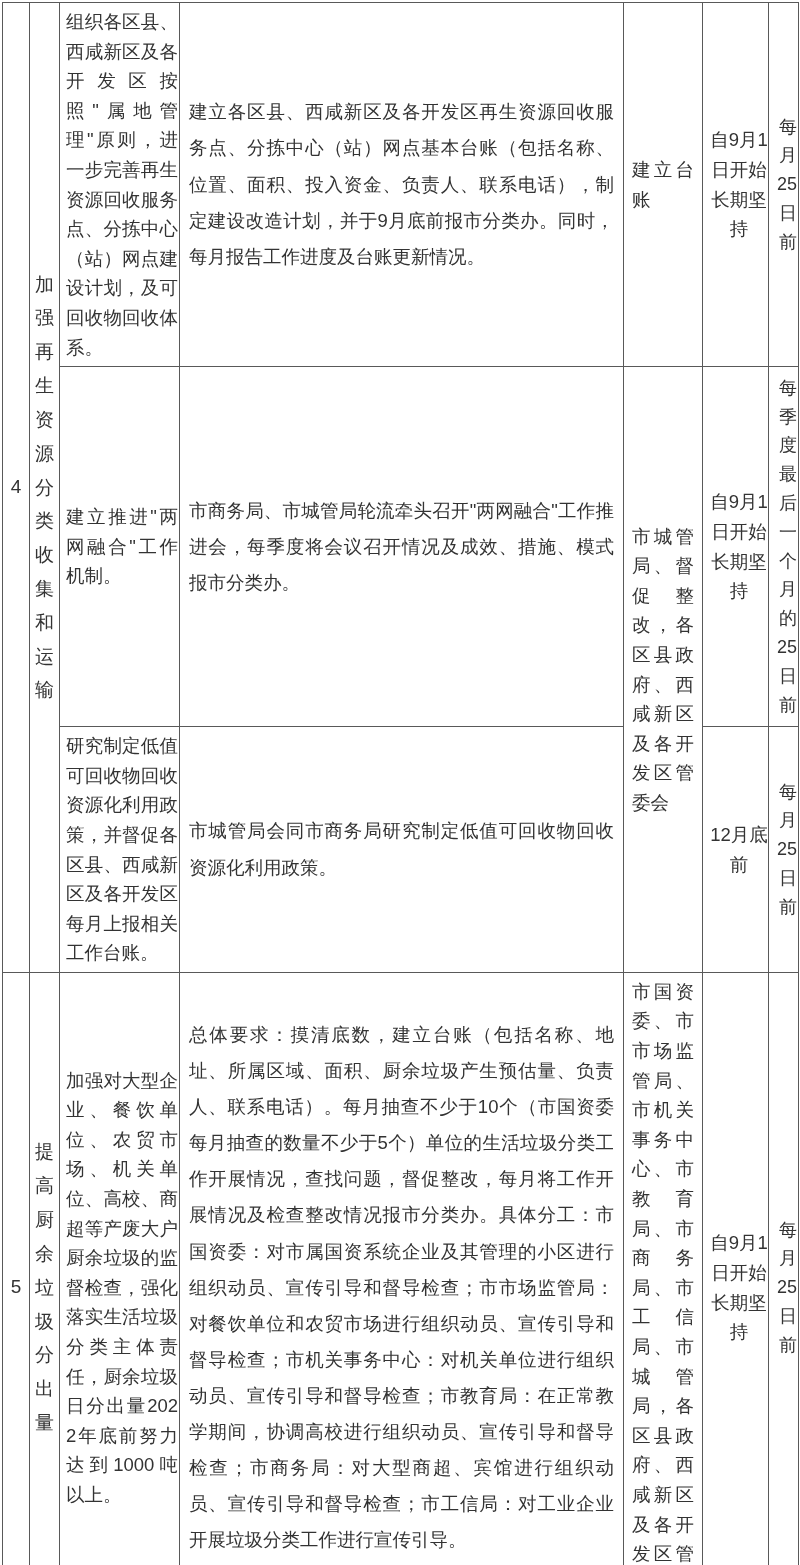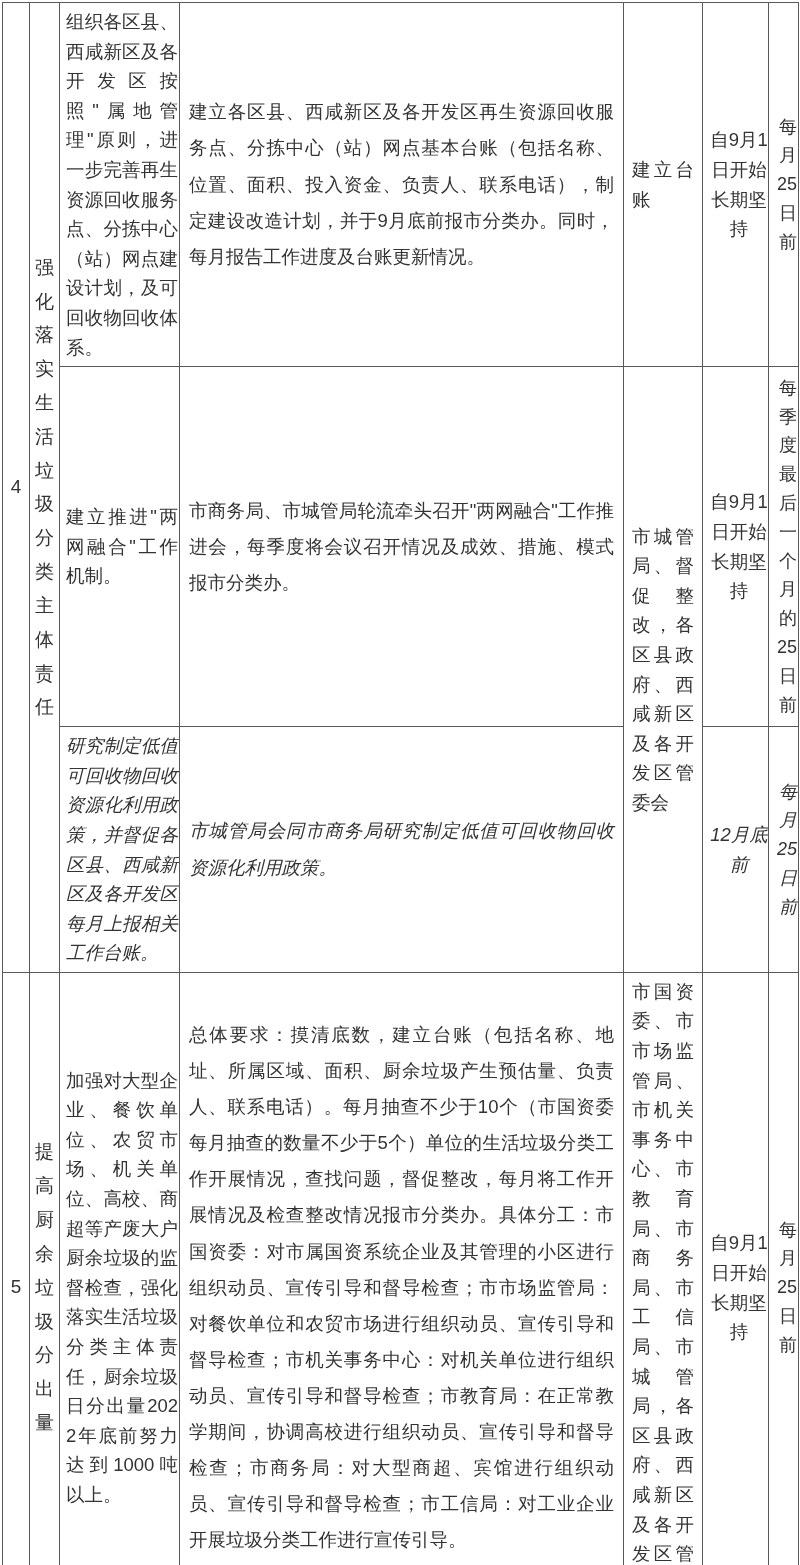--- a/index.html
+++ b/index.html
@@ -76,37 +76,37 @@
       <col style="width:120px">
       <col style="width:444px">
       <col style="width:79px">
       <col style="width:66px">
       <col style="width:30px">
     </colgroup>
     <tbody>
 
       <tr style="height:328px;">
         <td class="col-num" rowspan="3">4</td>
-        <td class="col-cat" rowspan="3">强化落实生活垃圾分类主体责任</td>
+        <td class="col-cat" rowspan="3">加强再生资源分类收集和运输</td>
         <td class="col-task">组织各区县、西咸新区及各开发区按照"属地管理"原则，进一步完善再生资源回收服务点、分拣中心（站）网点建设计划，及可回收物回收体系。</td>
         <td class="col-measure">建立各区县、西咸新区及各开发区再生资源回收服务点、分拣中心（站）网点基本台账（包括名称、位置、面积、投入资金、负责人、联系电话），制定建设改造计划，并于9月底前报市分类办。同时，每月报告工作进度及台账更新情况。</td>
         <td class="col-dept">建立台账</td>
         <td class="col-start">自9月1日开始长期坚持</td>
         <td class="col-deadline">每月25日前</td>
       </tr>
 
       <tr style="height:360px;">
         <td class="col-task">建立推进"两网融合"工作机制。</td>
         <td class="col-measure">市商务局、市城管局轮流牵头召开"两网融合"工作推进会，每季度将会议召开情况及成效、措施、模式报市分类办。</td>
         <td class="col-dept" rowspan="2">市城管局、督促整改，各区县政府、西咸新区及各开发区管委会</td>
         <td class="col-start">自9月1日开始长期坚持</td>
         <td class="col-deadline">每季度最后一个月的25日前</td>
       </tr>
 
-      <tr style="height:240px;font-style:italic;">
+      <tr style="height:240px;">
         <td class="col-task">研究制定低值可回收物回收资源化利用政策，并督促各区县、西咸新区及各开发区每月上报相关工作台账。</td>
         <td class="col-measure">市城管局会同市商务局研究制定低值可回收物回收资源化利用政策。</td>
         <td class="col-start">12月底前</td>
         <td class="col-deadline">每月25日前</td>
       </tr>
 
       <tr style="height:629px;">
         <td class="col-num">5</td>
         <td class="col-cat">提高厨余垃圾分出量</td>
         <td class="col-task">加强对大型企业、餐饮单位、农贸市场、机关单位、高校、商超等产废大户厨余垃圾的监督检查，强化落实生活垃圾分类主体责任，厨余垃圾日分出量2022年底前努力达到1000吨以上。</td>

